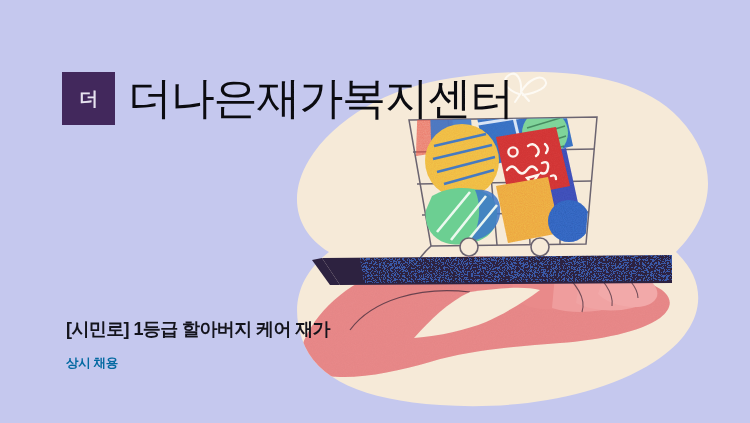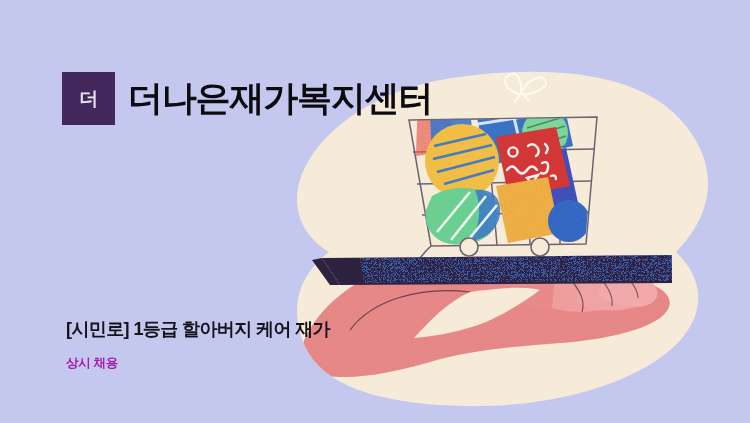--- a/index.html
+++ b/index.html
@@ -48,22 +48,22 @@
   }
   #logo-badge-text {
     color: #e6e2ef;
     font-size: 19px;
     font-weight: 700;
     line-height: 1;
     letter-spacing: -0.5px;
   }
   #company-name {
     color: #0b0b10;
-    font-size: 35px;
-    font-weight: 700;
+    font-size: 44px;
+    font-weight: 400;
     line-height: 1.05;
     letter-spacing: -1.2px;
     white-space: nowrap;
   }
 
   
   #job-block {
     position: absolute;
     left: 66px;
     top: 318px;
@@ -72,21 +72,21 @@
   #job-title {
     color: #14141c;
     font-size: 18px;
     font-weight: 700;
     line-height: 1.25;
     letter-spacing: -0.6px;
     white-space: nowrap;
   }
   #job-status {
     margin-top: 14px;
-    color: #a21caf;
+    color: #0369a1;
     font-size: 12.5px;
     font-weight: 700;
     letter-spacing: -0.3px;
     white-space: nowrap;
   }
 </style>
 </head>
 <body>
 
 <div id="card">

